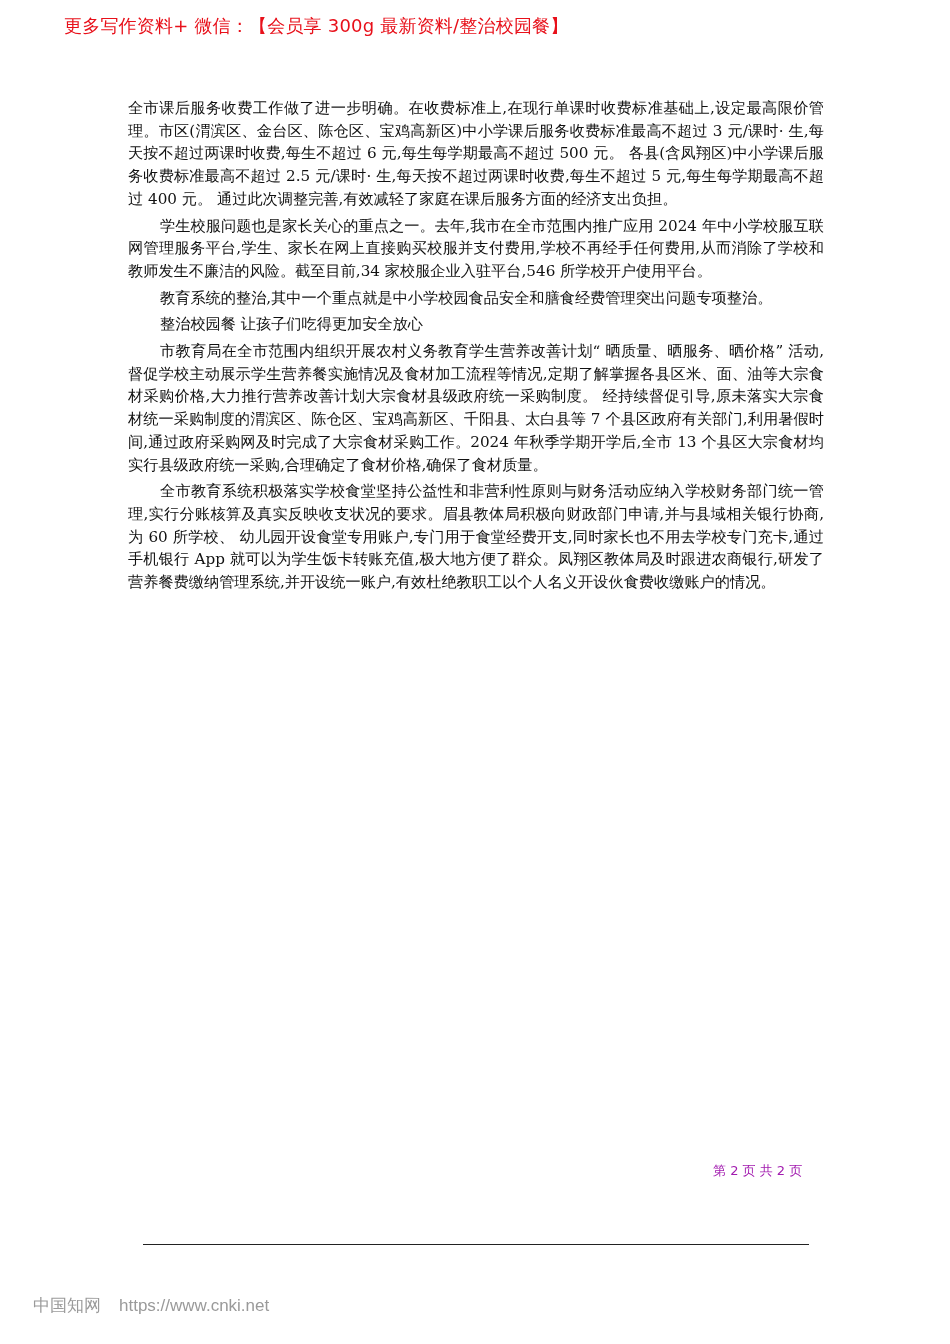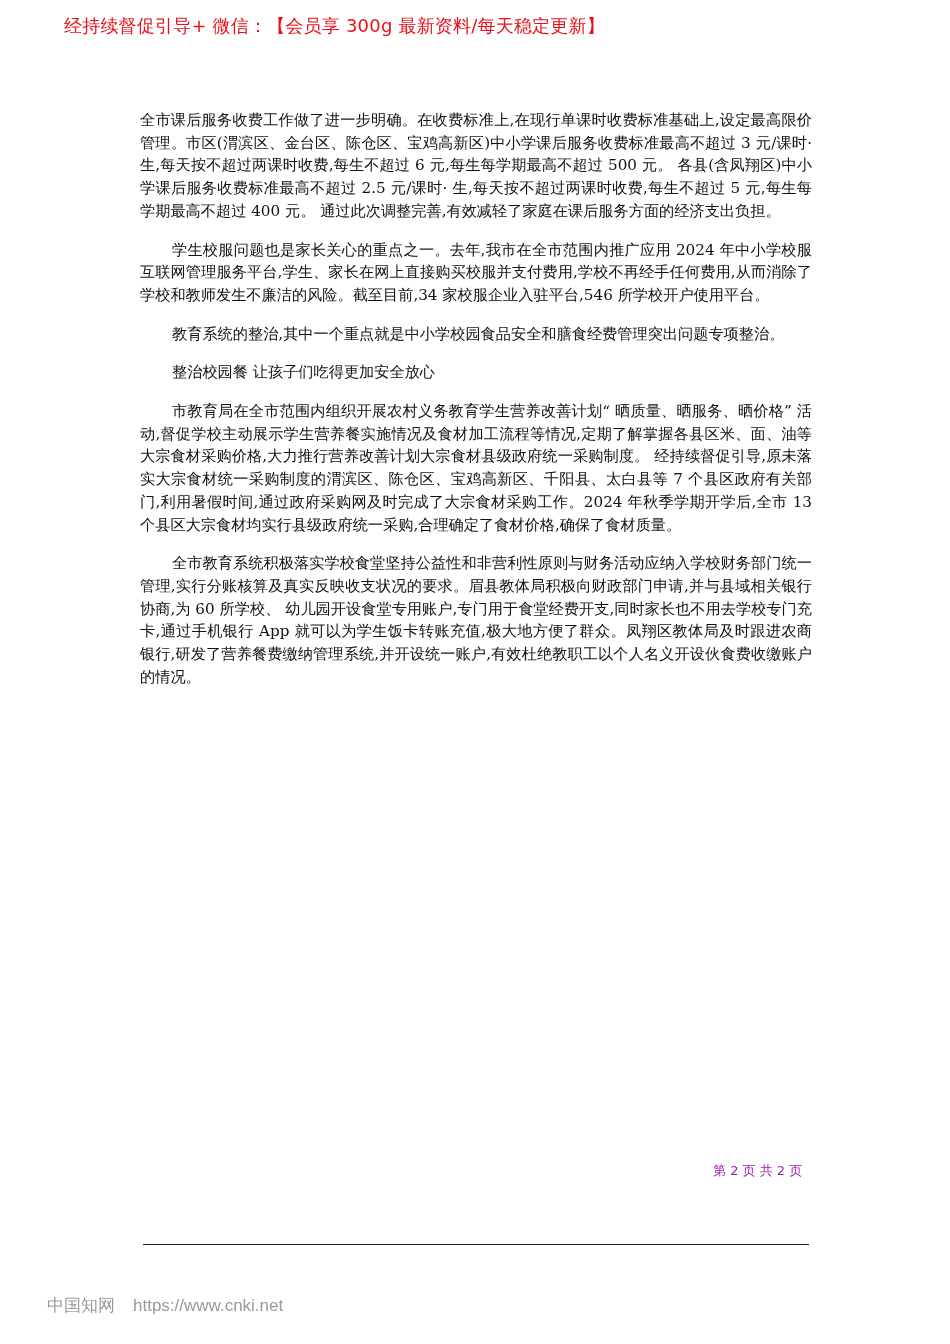--- a/index.html
+++ b/index.html
@@ -8,42 +8,42 @@
     position: absolute; left: 64px; top: 14px;
     font-family: "DejaVu Sans", sans-serif; font-size: 18px; color: #e8101a;
     letter-spacing: 0.2px; white-space: nowrap;
   }
   .content {
     position: absolute; left: 124px; top: 93px; width: 704px;
     font-family: "DejaVu Serif", "Liberation Serif", serif;
     font-size: 15.2px; line-height: 22.7px; color: #111111;
     text-align: justify;
   }
-  .content p { margin: 16px; }
+  .content p { margin: 4px; }
   .content p.indent { text-indent: 32px; }
   .page-num {
     position: absolute; left: 713px; top: 1162px;
     font-family: "DejaVu Sans", sans-serif; font-size: 13px; color: #a21caf;
     white-space: nowrap;
   }
   .footer-rule {
     position: absolute; left: 143px; top: 1244px; width: 666px; height: 1px;
     background: #222;
   }
   .watermark {
-    position: absolute; left: 47px; top: 1294px;
+    position: absolute; left: 33px; top: 1294px;
     font-family: "Liberation Sans", sans-serif; font-size: 17px; color: #9a9a9a;
     white-space: nowrap;
   }
   .watermark .url { margin-left: 18px; }
 </style>
 </head>
 <body>
 
-<div class="banner">经持续督促引导+ 微信：【会员享 300g 最新资料/每天稳定更新】</div>
+<div class="banner">更多写作资料+ 微信：【会员享 300g 最新资料/整治校园餐】</div>
 
 <div class="content">
   <p>全市课后服务收费工作做了进一步明确。在收费标准上,在现行单课时收费标准基础上,设定最高限价管理。市区(渭滨区、金台区、陈仓区、宝鸡高新区)中小学课后服务收费标准最高不超过 3 元/课时· 生,每天按不超过两课时收费,每生不超过 6 元,每生每学期最高不超过 500 元。 各县(含凤翔区)中小学课后服务收费标准最高不超过 2.5 元/课时· 生,每天按不超过两课时收费,每生不超过 5 元,每生每学期最高不超过 400 元。 通过此次调整完善,有效减轻了家庭在课后服务方面的经济支出负担。</p>
   <p class="indent">学生校服问题也是家长关心的重点之一。去年,我市在全市范围内推广应用 2024 年中小学校服互联网管理服务平台,学生、家长在网上直接购买校服并支付费用,学校不再经手任何费用,从而消除了学校和教师发生不廉洁的风险。截至目前,34 家校服企业入驻平台,546 所学校开户使用平台。</p>
   <p class="indent">教育系统的整治,其中一个重点就是中小学校园食品安全和膳食经费管理突出问题专项整治。</p>
   <p class="indent">整治校园餐 让孩子们吃得更加安全放心</p>
   <p class="indent">市教育局在全市范围内组织开展农村义务教育学生营养改善计划“ 晒质量、晒服务、晒价格” 活动,督促学校主动展示学生营养餐实施情况及食材加工流程等情况,定期了解掌握各县区米、面、油等大宗食材采购价格,大力推行营养改善计划大宗食材县级政府统一采购制度。 经持续督促引导,原未落实大宗食材统一采购制度的渭滨区、陈仓区、宝鸡高新区、千阳县、太白县等 7 个县区政府有关部门,利用暑假时间,通过政府采购网及时完成了大宗食材采购工作。2024 年秋季学期开学后,全市 13 个县区大宗食材均实行县级政府统一采购,合理确定了食材价格,确保了食材质量。</p>
   <p class="indent">全市教育系统积极落实学校食堂坚持公益性和非营利性原则与财务活动应纳入学校财务部门统一管理,实行分账核算及真实反映收支状况的要求。眉县教体局积极向财政部门申请,并与县域相关银行协商,为 60 所学校、 幼儿园开设食堂专用账户,专门用于食堂经费开支,同时家长也不用去学校专门充卡,通过手机银行 App 就可以为学生饭卡转账充值,极大地方便了群众。凤翔区教体局及时跟进农商银行,研发了营养餐费缴纳管理系统,并开设统一账户,有效杜绝教职工以个人名义开设伙食费收缴账户的情况。</p>
 </div>
 

